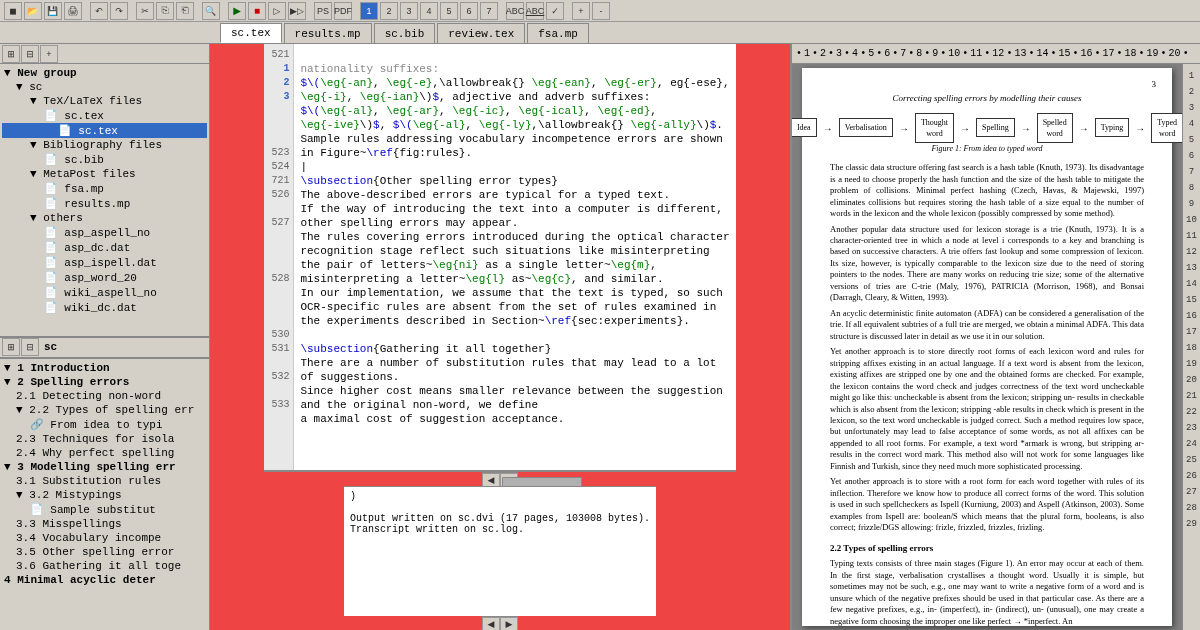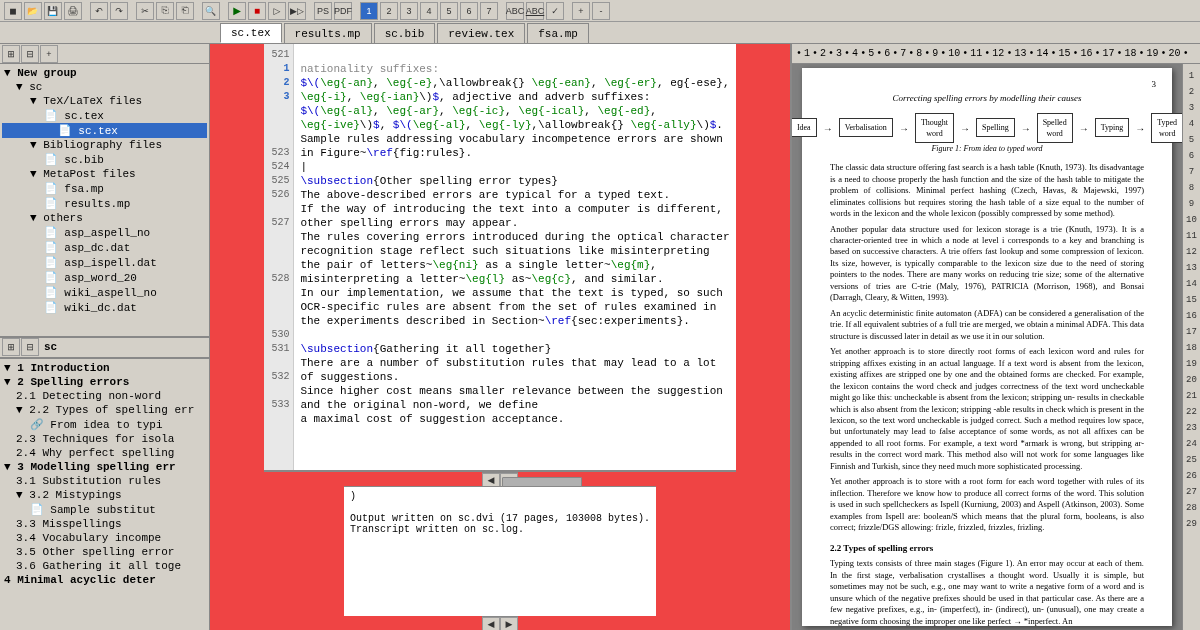--- a/index.html
+++ b/index.html
@@ -470,21 +470,21 @@
       <div id="line-numbers">
         <div class="line-num">521</div>
         <div class="line-num" style="color:#316ac5;font-weight:bold;">1</div>
         <div class="line-num" style="color:#316ac5;font-weight:bold;">2</div>
         <div class="line-num" style="color:#316ac5;font-weight:bold;">3</div>
         <div class="line-num"></div>
         <div class="line-num"></div>
         <div class="line-num"></div>
         <div class="line-num">523</div>
         <div class="line-num">524</div>
-        <div class="line-num">525</div>
+        <div class="line-num">721</div>
         <div class="line-num">526</div>
         <div class="line-num"></div>
         <div class="line-num">527</div>
         <div class="line-num"></div>
         <div class="line-num"></div>
         <div class="line-num"></div>
         <div class="line-num">528</div>
         <div class="line-num"></div>
         <div class="line-num"></div>
         <div class="line-num"></div>

